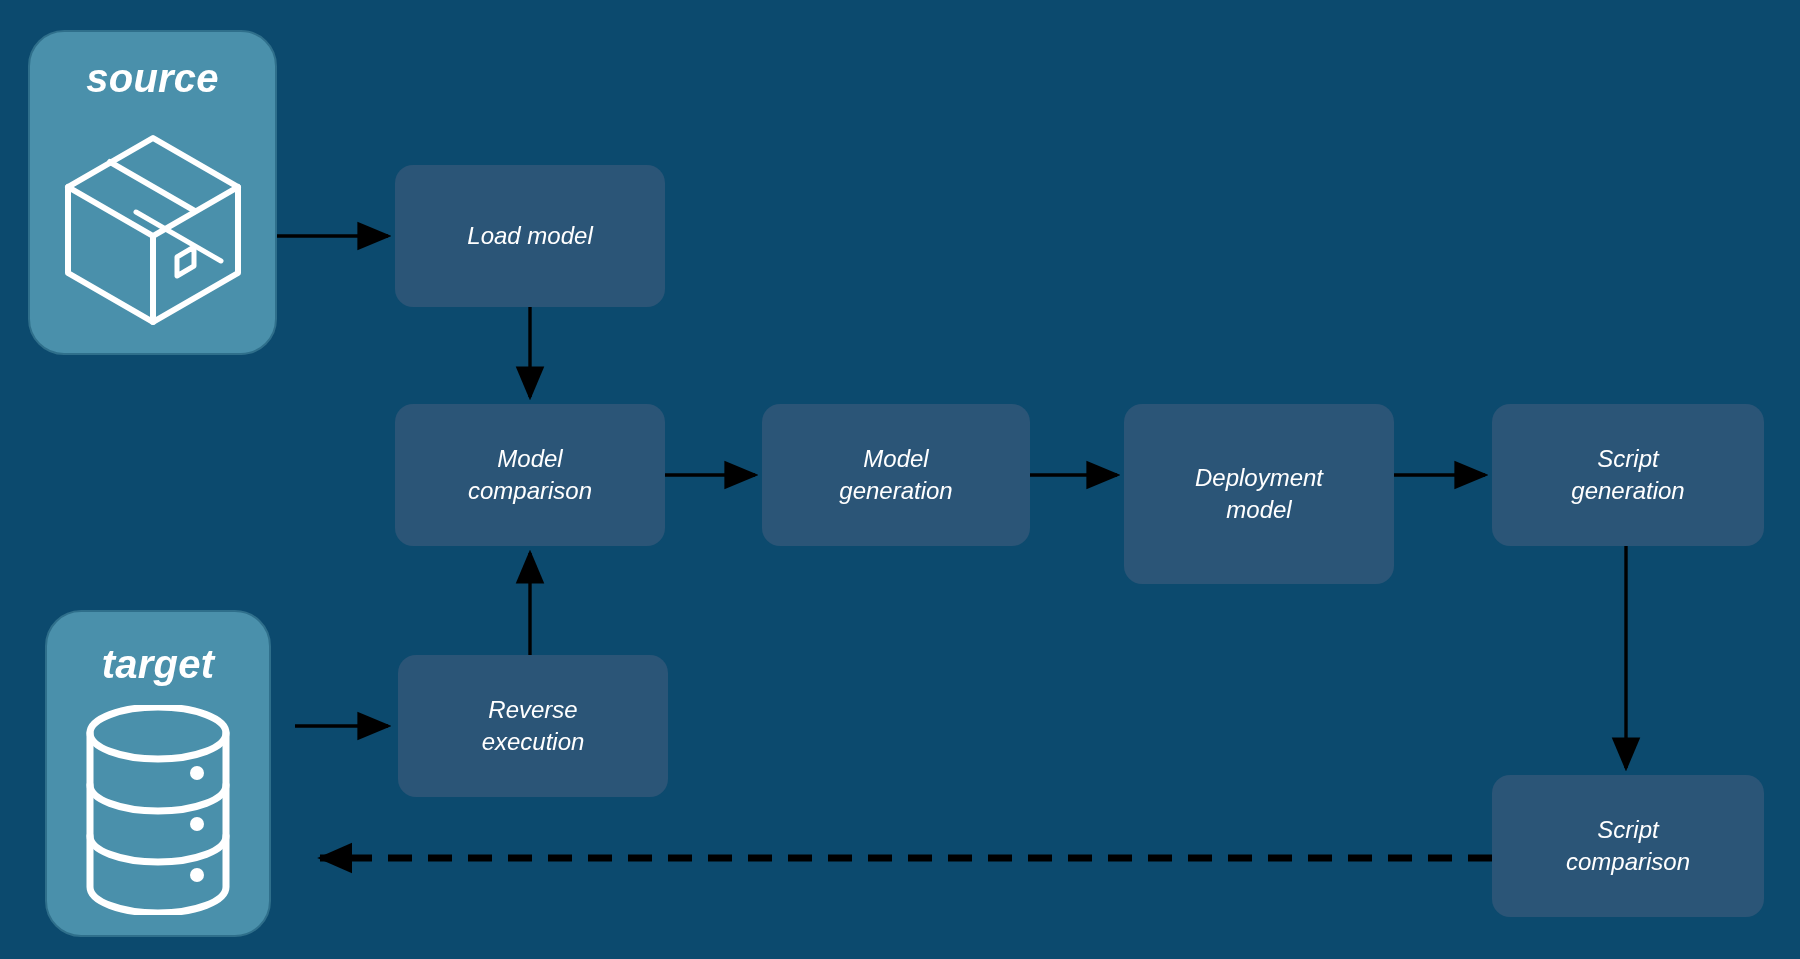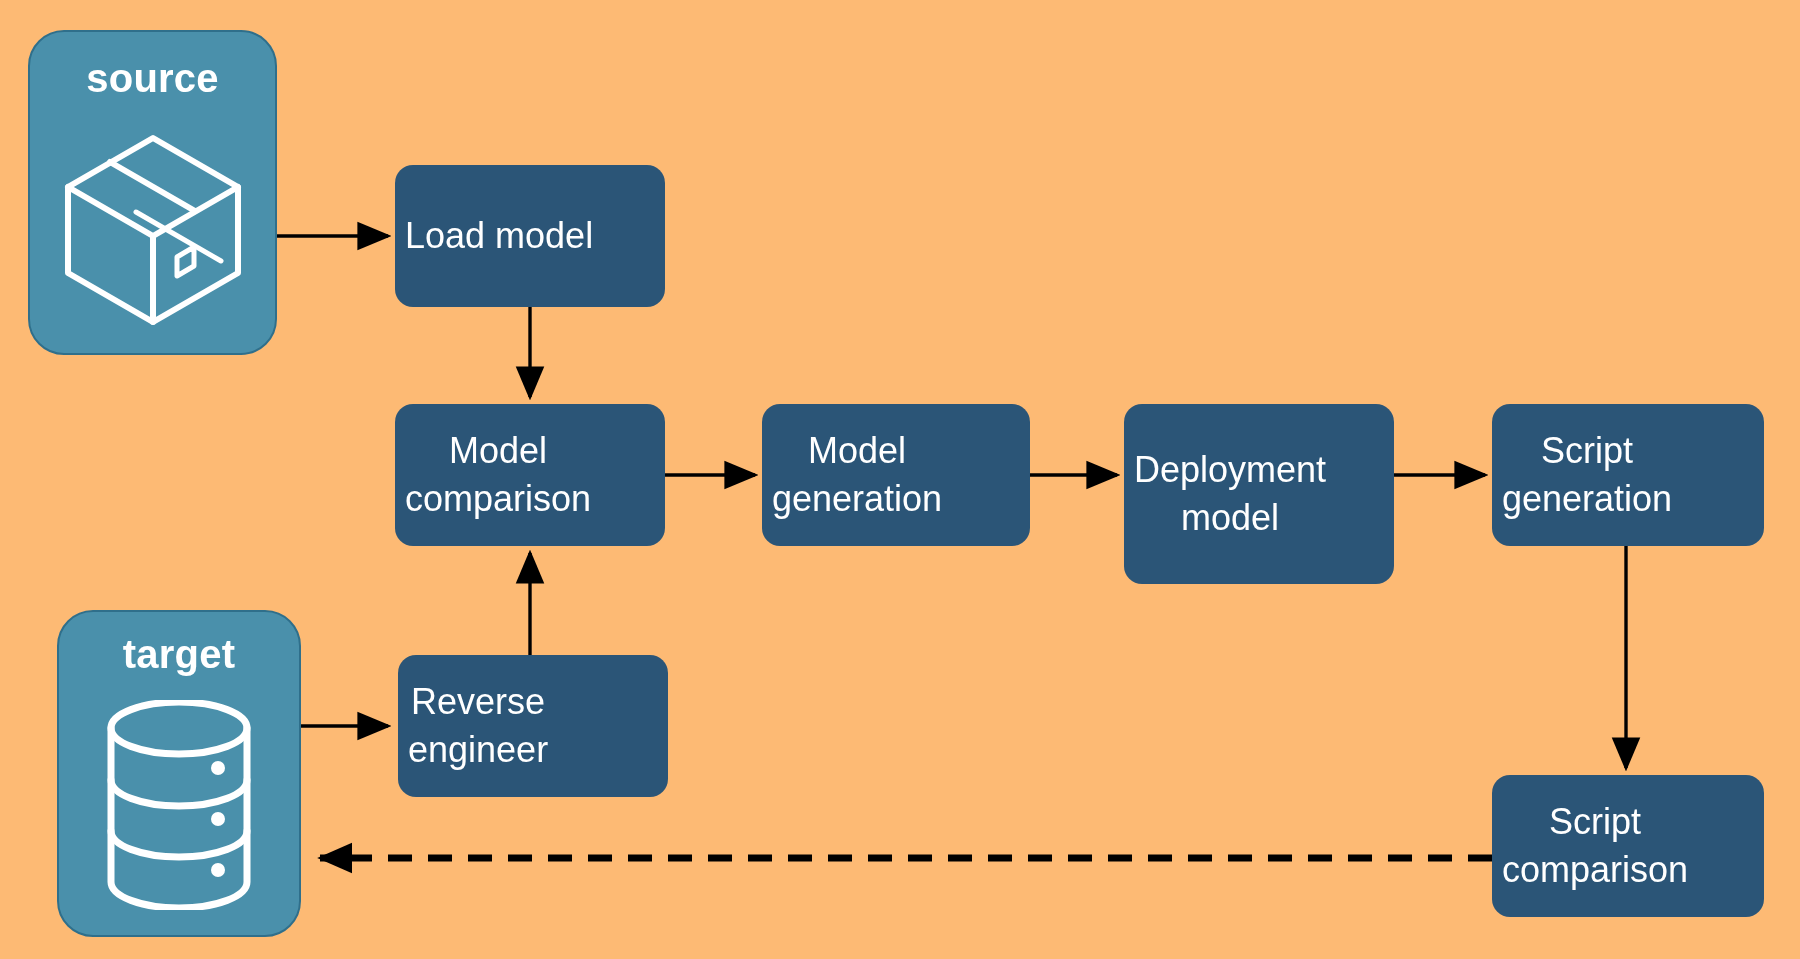--- a/index.html
+++ b/index.html
@@ -9,22 +9,23 @@
     background: #ffffff;
   }
   body {
     font-family: "Liberation Sans", sans-serif;
     -webkit-font-smoothing: antialiased;
   }
   #canvas {
     position: relative;
     width: 1800px;
     height: 959px;
-    background: #fdba74;
+    background: #0c4a6e;
     overflow: hidden;
+    font-style: italic;
   }
   
   .endpoint {
     position: absolute;
     box-sizing: border-box;
     background: #4a90ab;
     border: 2px solid #2f6f8b;
     border-radius: 36px;
     display: flex;
     flex-direction: column;
@@ -48,24 +49,24 @@
     width: 100%;
   }
   
   .process {
     position: absolute;
     box-sizing: border-box;
     background: #2b5577;
     border-radius: 18px;
     display: flex;
     align-items: center;
-    justify-content: flex-start;
+    justify-content: center;
     text-align: center;
     color: #ffffff;
-    font-size: 36px;
+    font-size: 24px;
     line-height: 1.32;
     padding: 4px 10px;
     z-index: 3;
     user-select: none;
   }
   
   #edges {
     position: absolute;
     left: 0;
     top: 0;
@@ -140,21 +141,21 @@
 
           <path d="M52 36 L137 85"></path>
           <path d="M78 86 L163 135" stroke-width="5"></path>
 
           <path d="M119 131 L136 121 L136 140 L119 150 Z" stroke-width="5"></path>
         </g>
       </svg>
     </div>
   </div>
 
-  <div class="endpoint" id="node-target" style="left:57px; top:610px; width:244px; height:327px; padding-top:22px;">
+  <div class="endpoint" id="node-target" style="left:45px; top:610px; width:226px; height:327px; padding-top:32px;">
     <div class="endpoint-label">target</div>
     <div class="endpoint-icon">
       <svg width="160" height="210" viewBox="0 0 160 210" xmlns="http://www.w3.org/2000/svg">
         <g fill="none" stroke="#ffffff" stroke-width="7" stroke-linejoin="round" stroke-linecap="round">
 
           <path d="M12 28 L12 182 A68 26 0 0 0 148 182 L148 28"></path>
 
           <ellipse cx="80" cy="28" rx="68" ry="26"></ellipse>
 
           <path d="M12 80 A68 26 0 0 0 148 80"></path>
@@ -197,21 +198,21 @@
   <div class="process" style="left:1492px; top:404px; width:272px; height:142px;">
     <span>
       <span>Script</span><br>
       <span>generation</span>
     </span>
   </div>
 
   <div class="process" style="left:398px; top:655px; width:270px; height:142px;">
     <span>
       <span>Reverse</span><br>
-      <span>engineer</span>
+      <span>execution</span>
     </span>
   </div>
 
   <div class="process" style="left:1492px; top:775px; width:272px; height:142px;">
     <span>
       <span>Script</span><br>
       <span>comparison</span>
     </span>
   </div>
 

